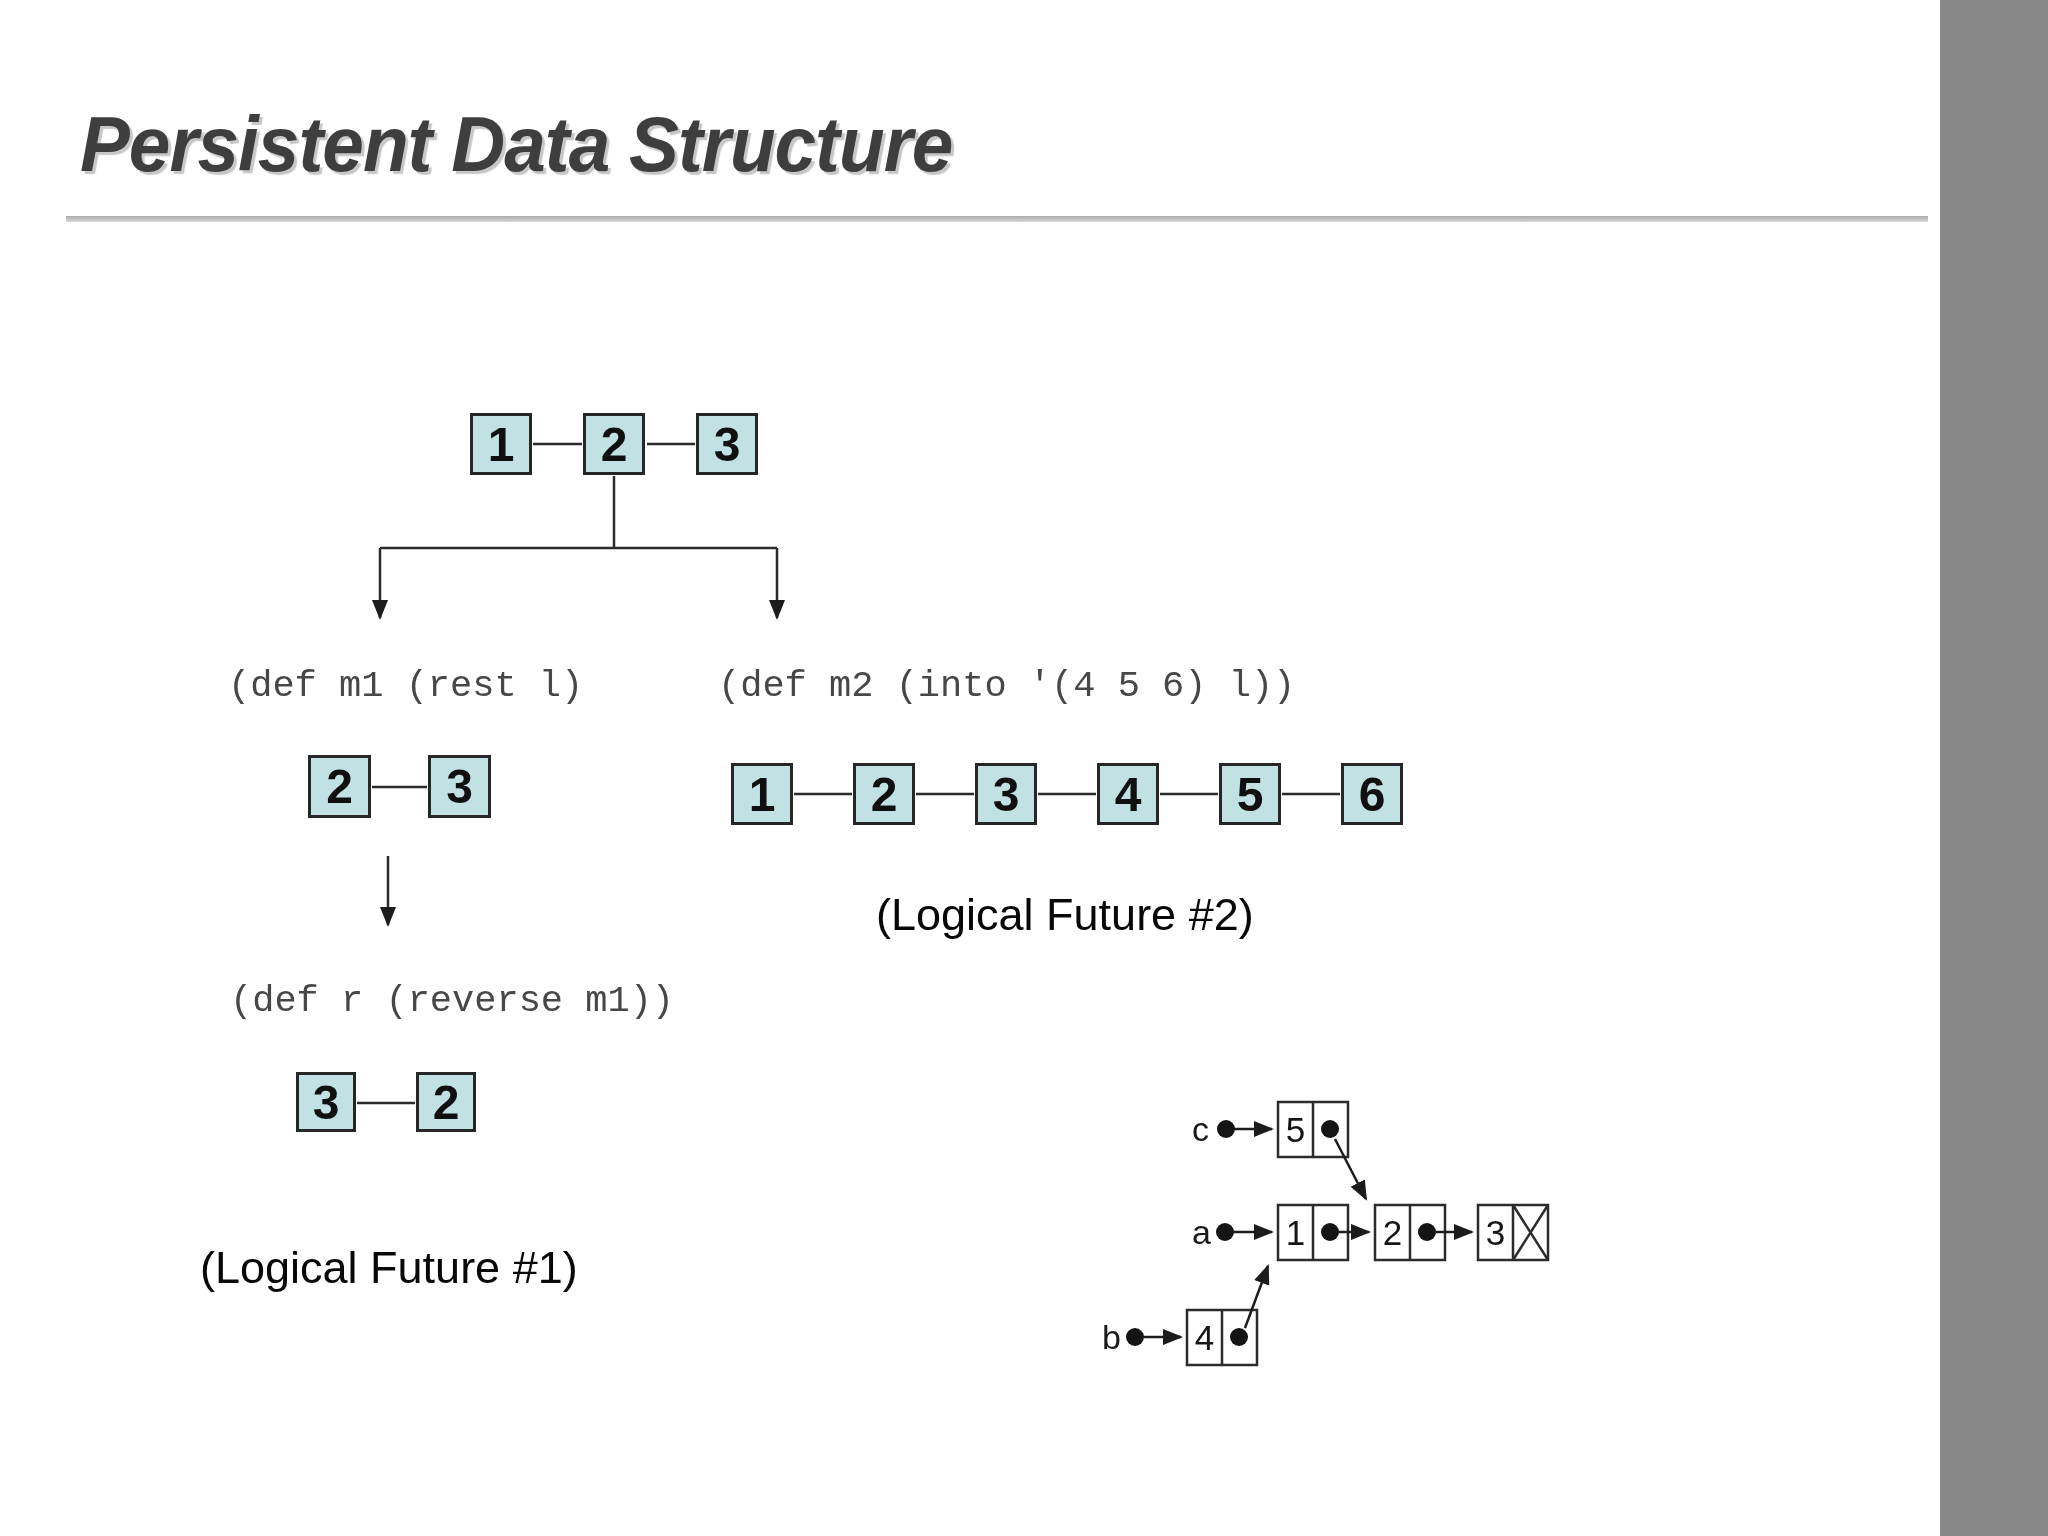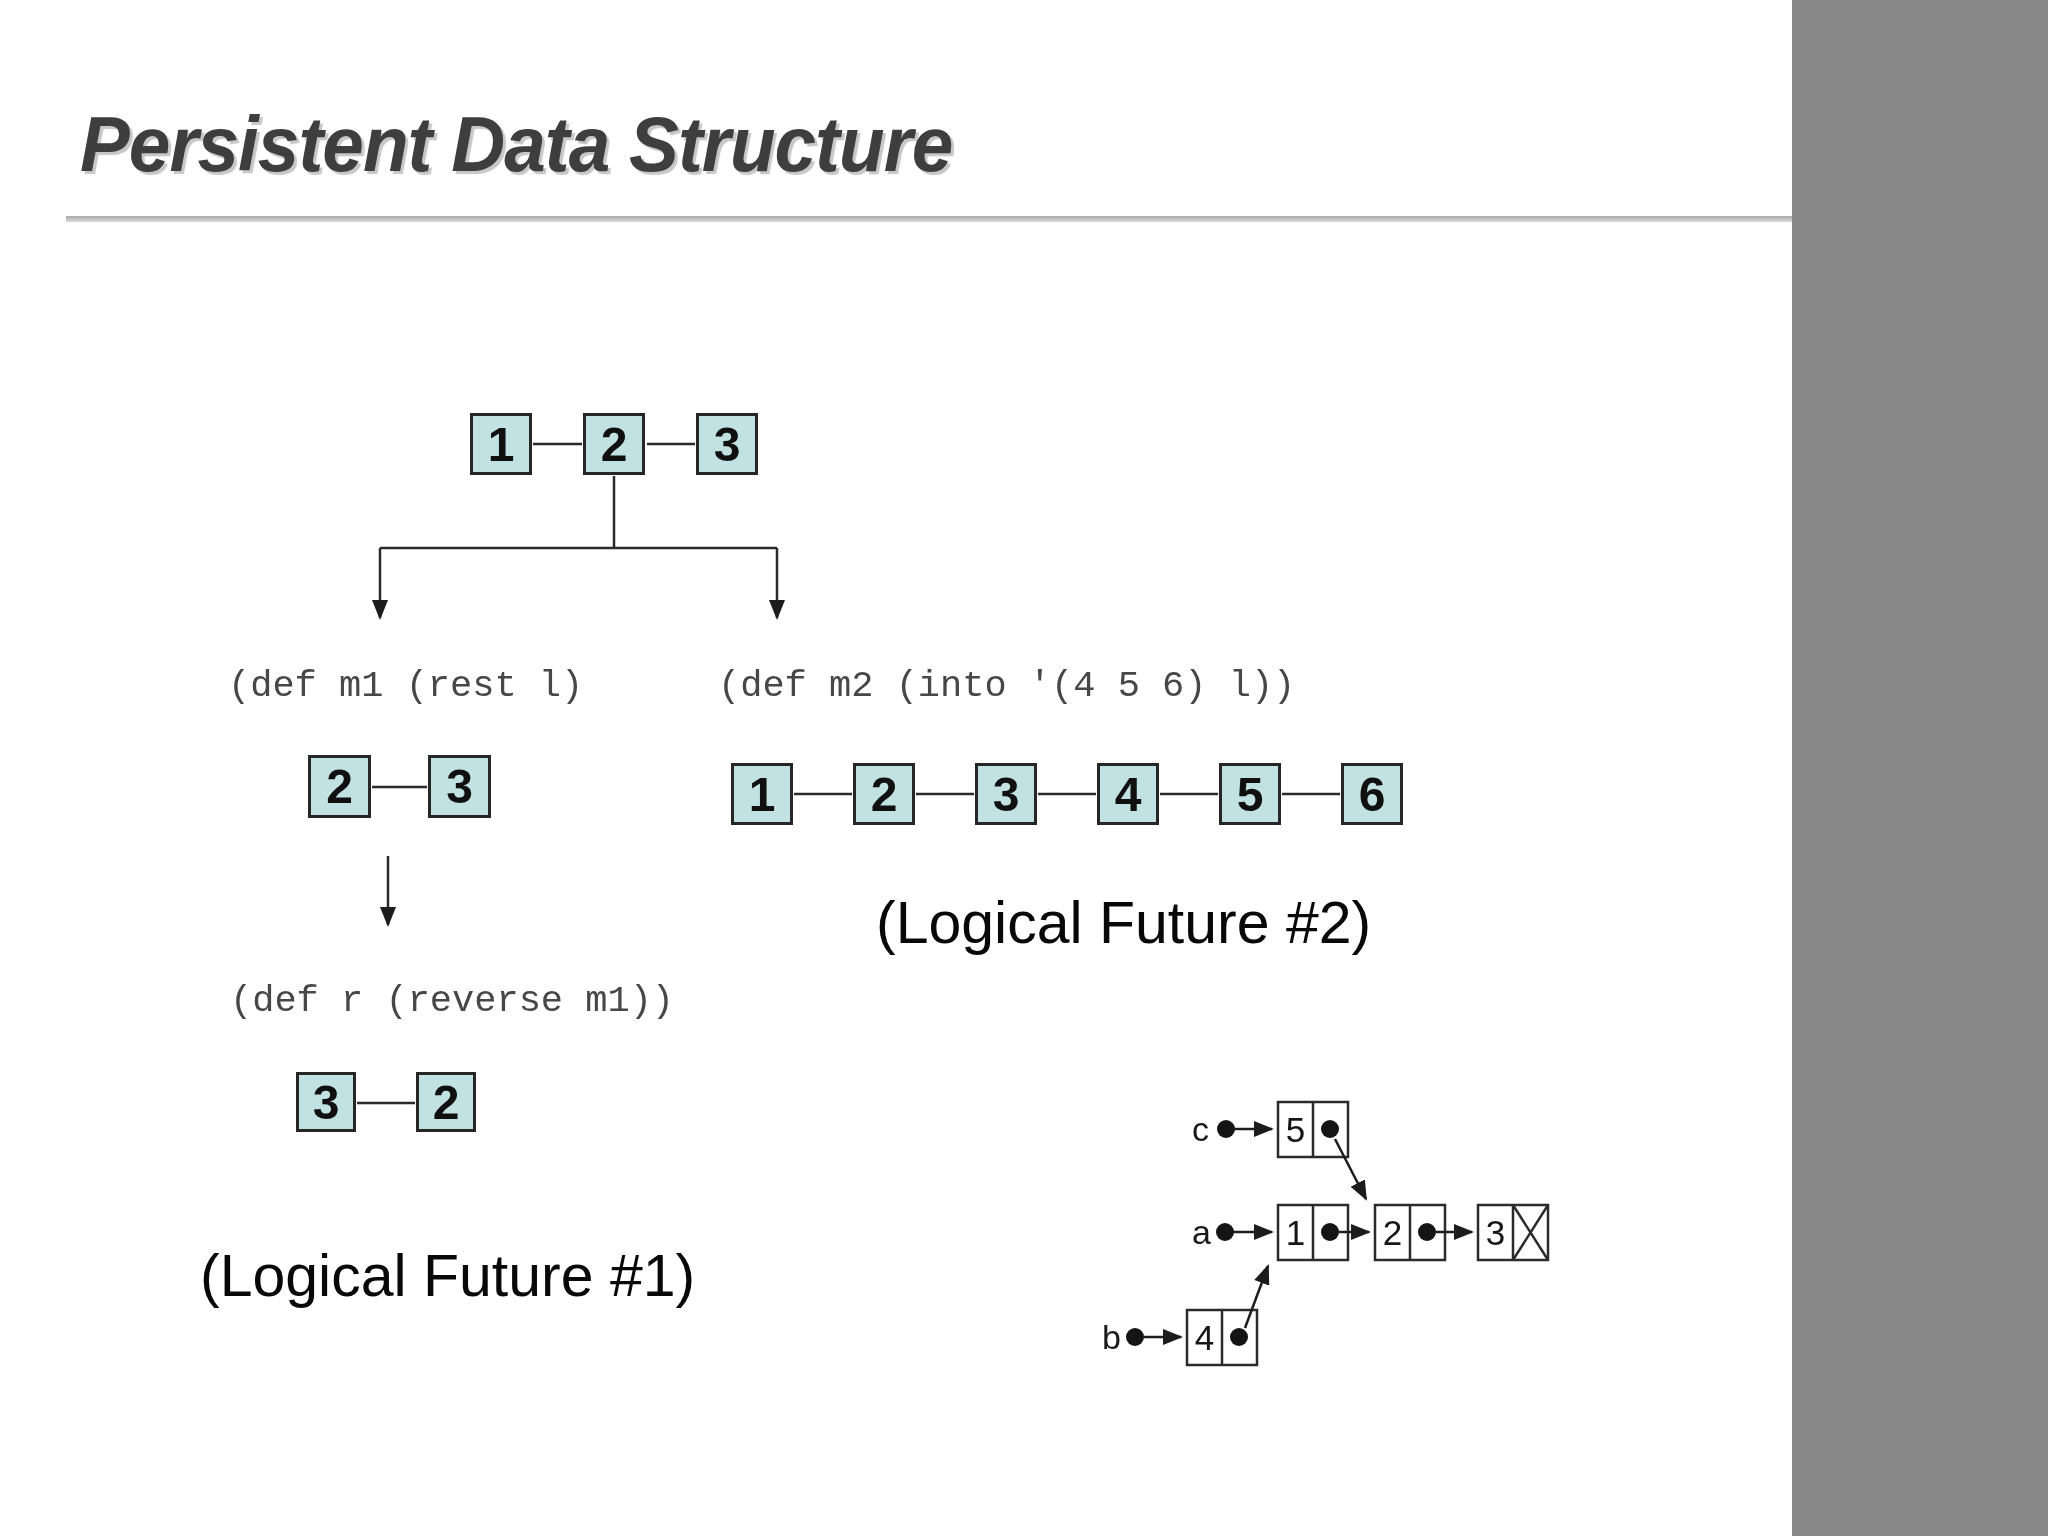--- a/index.html
+++ b/index.html
@@ -1,17 +1,17 @@
 <!DOCTYPE html>
 <html><head>
 <meta charset="utf-8">
 <style>
   html,body { margin:0; padding:0; background:#888; }
   .slide {
-    position:relative; width:1792px; height:1536px;
+    position:relative; width:1940px; height:1536px;
     background:#ffffff; overflow:hidden;
     font-family:"Liberation Sans","DejaVu Sans",sans-serif;
   }
   .title {
     position:absolute; left:80px; top:100px;
     font-size:77px; font-weight:bold; font-style:italic;
     color:#3e3e3e; letter-spacing:-1px; white-space:nowrap;
     transform:scaleX(0.97); transform-origin:left top;
     text-shadow:3px 3px 1px rgba(130,130,130,0.45);
   }
@@ -24,21 +24,21 @@
     font-family:"Liberation Mono","DejaVu Sans Mono",monospace;
     font-size:37px; color:#474747; white-space:pre;
   }
   .node {
     position:absolute; box-sizing:border-box;
     background:#c2e1e2; border:3px solid #262626;
     display:flex; align-items:center; justify-content:center;
     font-weight:bold; font-size:48px; color:#101010; z-index:2;
   }
   .caption {
-    position:absolute; font-size:59px; color:#080808; white-space:nowrap;
+    position:absolute; font-size:45px; color:#080808; white-space:nowrap;
   }
   .ptr-label {
     position:absolute; font-size:34px; color:#1a1a1a; z-index:2;
   }
   .cell-num {
     position:absolute; width:35px; height:55px; z-index:2;
     display:flex; align-items:center; justify-content:center;
     font-size:35px; color:#151515;
   }
   svg.lines { position:absolute; left:0; top:0; z-index:1; }

